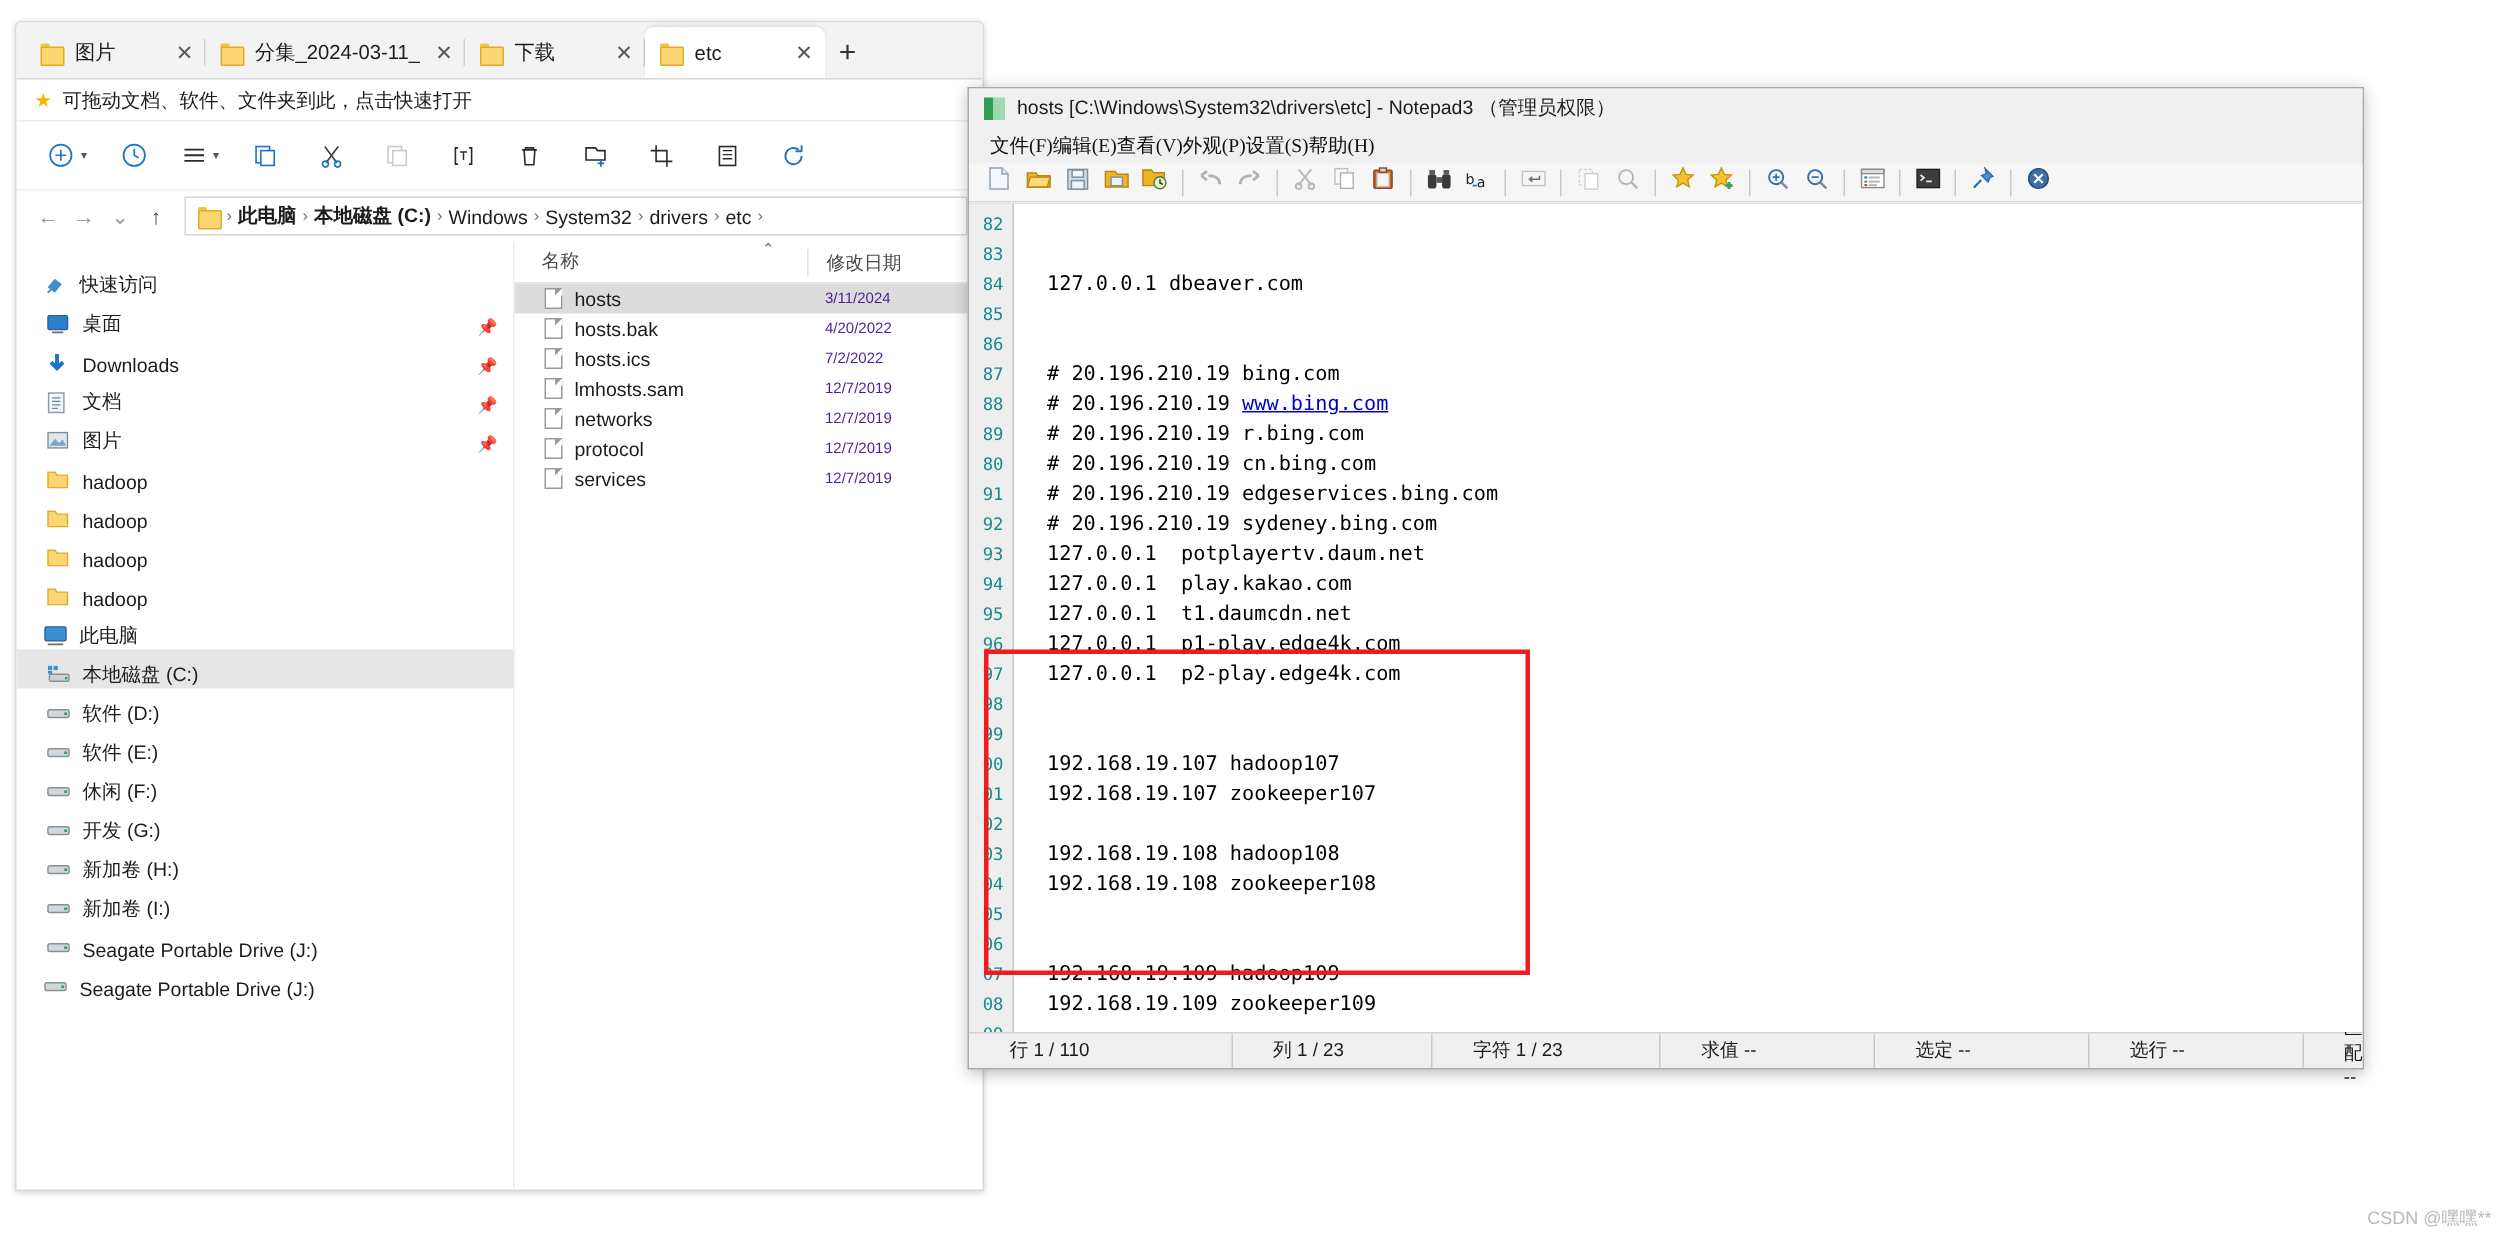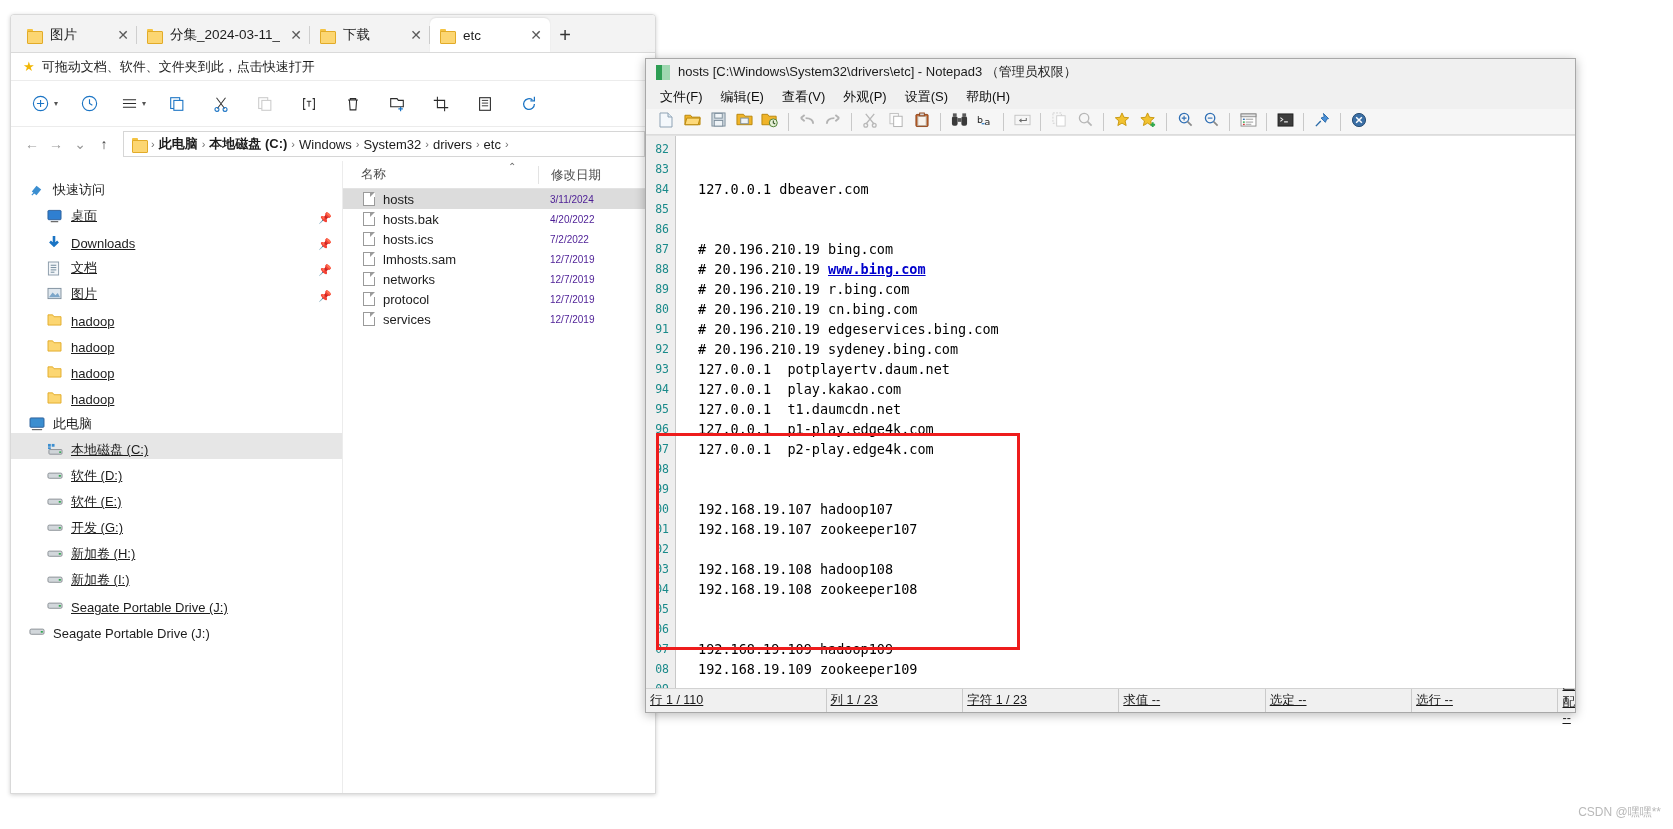--- a/index.html
+++ b/index.html
@@ -98,21 +98,21 @@
   .navpane {
     width: 332px; border-right: 1px solid #ececec; padding-top: 12px;
     font-size: 13px; color:#1c1c1c; overflow:hidden;
   }
   .nav-row {
     height: 26px; display:flex; align-items:flex-end; gap: 8px;
     padding-left: 22px; position: relative; white-space: nowrap;
   }
   .nav-row.sel { background:#e6e6e6; }
   .nav-row .pin { position:absolute; right: 10px; color:#6b6b6b; font-size: 11px; }
-  .nav-row.indent1 { padding-left: 36px; text-decoration: underline; }
+  .nav-row.indent1 { padding-left: 20px; }
   .nav-row.indent0 { padding-left: 18px; }
   .ico { width:16px; height:16px; flex:0 0 auto; display:inline-block; position:relative; }
 
   .listpane { flex: 1; overflow: hidden; }
   .list-head {
     height: 28px; display:flex; align-items:center;
     border-bottom: 1px solid #e3e3e3; font-size: 12.5px; color:#4a4a4a;
     position: relative;
   }
   .list-head .col-name { width: 200px; padding-left: 18px; }
@@ -144,22 +144,22 @@
   .np-title {
     height: 26px; display:flex; align-items:center; gap: 8px;
     padding: 0 10px; font-size: 13px; color:#1c1c1c; background:#f0f0f0;
   }
   .np-logo {
     width: 14px; height: 15px; flex:0 0 auto; position:relative;
   }
   .np-logo::before{content:"";position:absolute;left:0;top:0;width:6px;height:15px;background:#2e9e54;}
   .np-logo::after{content:"";position:absolute;left:6px;top:0;width:8px;height:15px;background:#9fd8b1;}
   .np-menu {
-    height: 24px; display:flex; align-items:center; gap: 18px;
-    padding: 0 14px; font-size: 13px; color:#0f0f0f;
+    height: 24px; display:flex; align-items:center; 
+    padding: 0 14px; font-size: 13px; color:#0f0f0f;font-family:Liberation Serif, serif;
   }
   .np-tb {
     height: 26px; display:flex; align-items:center; gap: 2px;
     padding: 0 8px; background:#f6f6f6; border-bottom:1px solid #dcdcdc;
   }
   .np-tb .ib { width: 24px; height: 22px; display:flex; align-items:center; justify-content:center; }
   .np-tb .sep { width: 1px; height: 18px; background:#c9c9c9; margin: 0 4px; }
 
   .np-editor {
     flex: 1; background: #ffffff; display:flex; position:relative; overflow:hidden;
@@ -171,33 +171,32 @@
     font-family: "DejaVu Sans Mono", "Liberation Mono", monospace;
     font-size: 11.5px; color: #1a8a8a; line-height: 20px;
     overflow:hidden; flex:0 0 auto;
   }
   .codearea {
     flex:1; padding-top: 3px; padding-left: 22px;
     font-family: "DejaVu Sans Mono", "Liberation Mono", monospace;
     font-size: 13.5px; color: #000000; line-height: 20px;
     white-space: pre; position: relative;
   }
-  .codearea .lnk { color:#0000cc; text-decoration: underline; font-weight: bold; }
+  .codearea .lnk { color:#0000cc; text-decoration: underline; }
   .redbox {
     position:absolute; left: 10px; top: 297px; width: 364px; height: 217px;
     border: 3px solid #ee1c1c; pointer-events:none;
   }
   .np-status {
     height: 24px; display:flex; align-items:center; background:#f0f0f0;
     border-top: 1px solid #d2d2d2; font-size: 12.5px; color:#1a1a1a;
   }
   .np-status .cell {
-    height: 100%; display:flex; align-items:center; padding-left: 4px;
+    height: 100%; display:flex; align-items:center; padding-left: 27px;
     border-right: 1px solid #cacaca;
-    text-decoration: underline;
   }
   .np-status .cell.grow { flex: 1; border-right: none; }
 
   .watermark {
     position:absolute; right: 12px; bottom: 8px;
     font-size: 12px; color: #b9b9b9;
   }
 </style>
 </head>
 <body>
@@ -421,20 +420,27 @@
                 <rect x="12.5" y="6" width="2.2" height="1.8" fill="#2fa84f"></rect>
               </svg></span>
             <span>软件 (D:)</span>
           </div>
           <div class="nav-row indent1">
             <span class="ico"><svg width="16" height="12" viewBox="0 0 17 12">
                 <rect x="1" y="4" width="15" height="5.5" rx="1.4" fill="#d2d7db" stroke="#8a8f94"></rect>
                 <rect x="12.5" y="6" width="2.2" height="1.8" fill="#2fa84f"></rect>
               </svg></span>
             <span>软件 (E:)</span>
+          </div>
+          <div class="nav-row indent1">
+            <span class="ico"><svg width="16" height="12" viewBox="0 0 17 12">
+                <rect x="1" y="4" width="15" height="5.5" rx="1.4" fill="#d2d7db" stroke="#8a8f94"></rect>
+                <rect x="12.5" y="6" width="2.2" height="1.8" fill="#2fa84f"></rect>
+              </svg></span>
+            <span>休闲 (F:)</span>
           </div>
           <div class="nav-row indent1">
             <span class="ico"><svg width="16" height="12" viewBox="0 0 17 12">
                 <rect x="1" y="4" width="15" height="5.5" rx="1.4" fill="#d2d7db" stroke="#8a8f94"></rect>
                 <rect x="12.5" y="6" width="2.2" height="1.8" fill="#2fa84f"></rect>
               </svg></span>
             <span>开发 (G:)</span>
           </div>
           <div class="nav-row indent1">
             <span class="ico"><svg width="16" height="12" viewBox="0 0 17 12">

